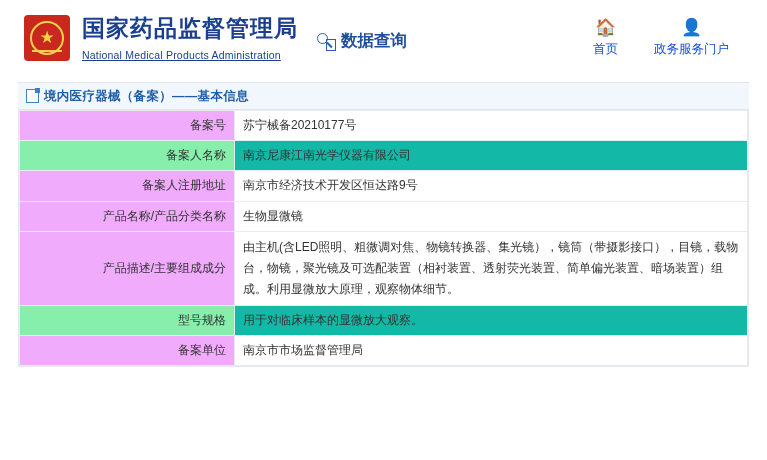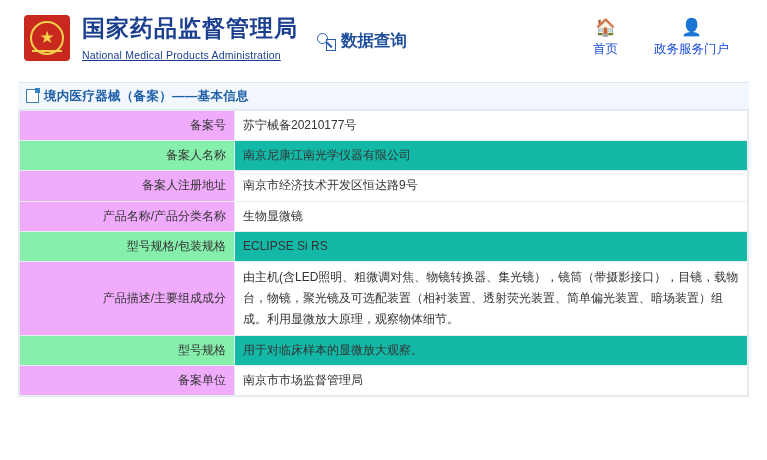--- a/index.html
+++ b/index.html
@@ -282,24 +282,20 @@
           <td class="value">南京尼康江南光学仪器有限公司</td>
         </tr>
         <tr>
           <td class="label">备案人注册地址</td>
           <td class="value">南京市经济技术开发区恒达路9号</td>
         </tr>
         <tr>
           <td class="label">产品名称/产品分类名称</td>
           <td class="value">生物显微镜</td>
         </tr>
-        <tr class="row-alt">
-          <td class="label">型号规格/包装规格</td>
-          <td class="value">ECLIPSE Si RS</td>
-        </tr>
         <tr>
           <td class="label">产品描述/主要组成成分</td>
           <td class="value desc-cell">由主机(含LED照明、粗微调对焦、物镜转换器、集光镜），镜筒（带摄影接口），目镜，载物台，物镜，聚光镜及可选配装置（相衬装置、透射荧光装置、简单偏光装置、暗场装置）组成。利用显微放大原理，观察物体细节。</td>
         </tr>
         <tr class="row-alt">
           <td class="label">型号规格</td>
           <td class="value">用于对临床样本的显微放大观察。</td>
         </tr>
         <tr>
           <td class="label">备案单位</td>

